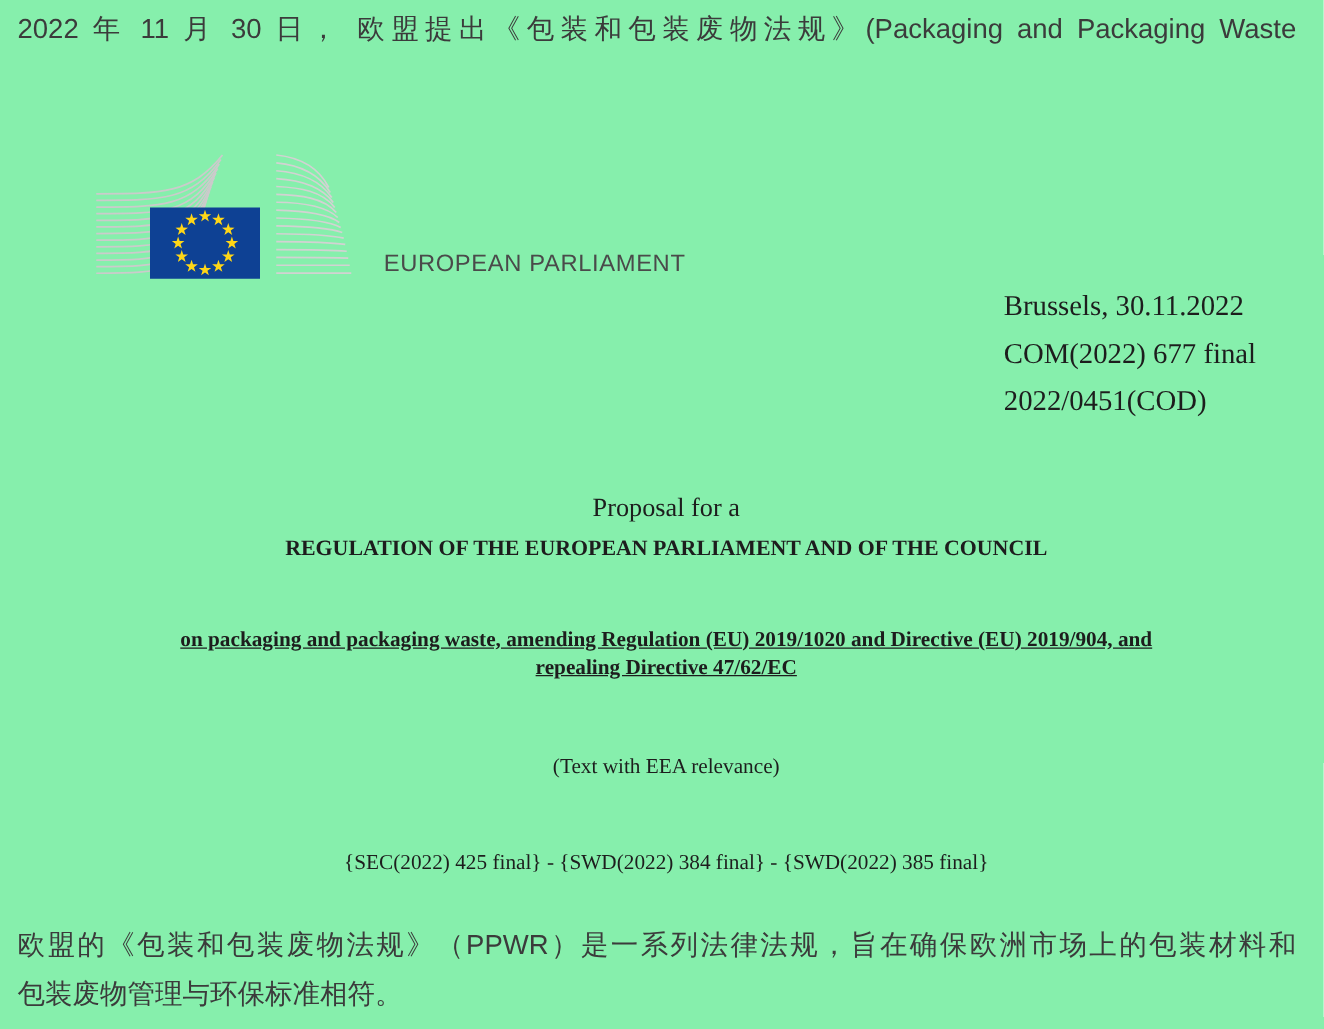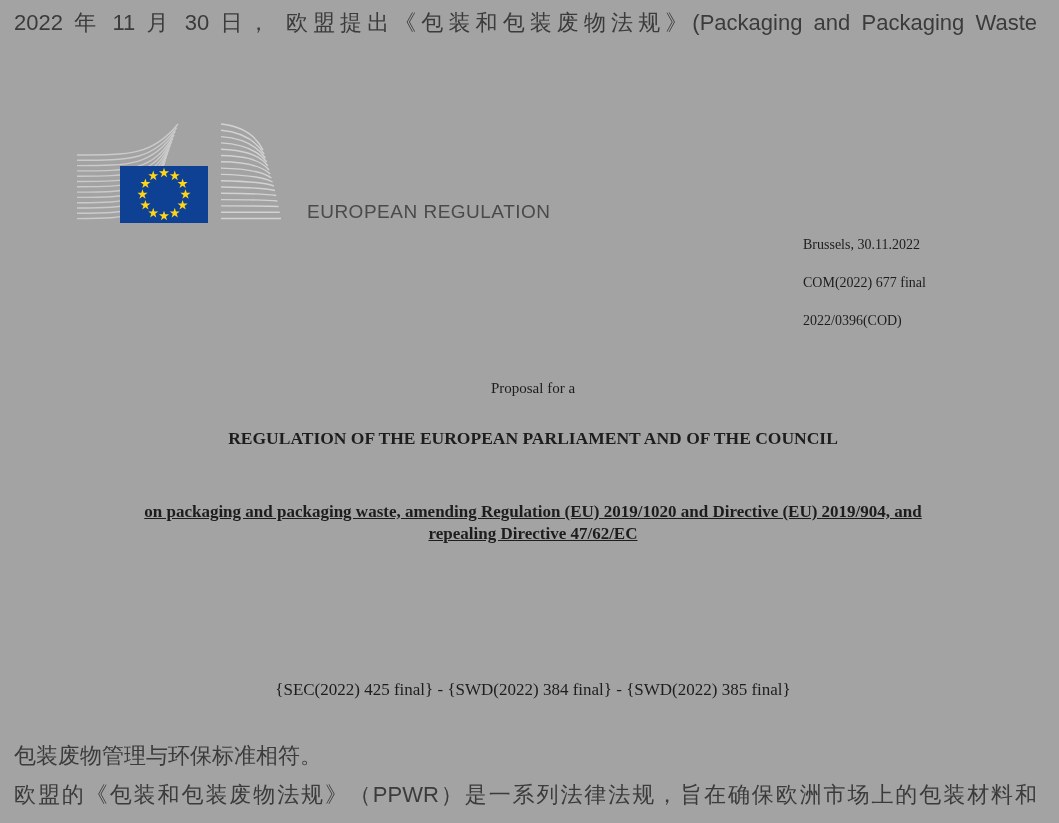--- a/index.html
+++ b/index.html
@@ -1,20 +1,20 @@
 <!DOCTYPE html>
 <html><head>
 <meta charset="utf-8">
 <style>
   html, body { margin: 0; padding: 0; background: #ffffff; }
   #page {
     position: relative;
     width: 1059px;
     height: 823px;
-    background: #a3a3a3;
+    background: #86efac;
     overflow: hidden;
     font-family: "Liberation Sans", "DejaVu Sans", sans-serif;
   }
   
   .cn-para {
     position: absolute;
     left: 14px;
     width: 1023px;
     color: #3b3b3b;
     font-size: 22px;
@@ -46,25 +46,25 @@
     font-size: 19px;
     letter-spacing: 0.5px;
     color: #4a4a4a;
     font-family: "Liberation Sans", "DejaVu Sans", sans-serif;
   }
   #doc-header-block {
     position: absolute;
     left: 803px;
     top: 236px;
     font-family: "Liberation Serif", "DejaVu Serif", serif;
-    font-size: 14px;
+    font-size: 23px;
     color: #1d1d1d;
   }
   #doc-header-block .hdr-line { line-height: 18px; margin-bottom: 20px; white-space: nowrap; }
-  #doc-proposal-intro { top: 380px; font-size: 15px; }
+  #doc-proposal-intro { top: 394px; font-size: 21px; }
   #doc-title          { top: 428px; font-size: 17.5px; font-weight: bold; }
   #doc-subtitle       { top: 501px; font-size: 17px;   font-weight: bold; line-height: 22px; text-decoration: underline; }
   #doc-eea-note       { top: 603px; font-size: 17px; }
   #doc-related-docs   { top: 680px; font-size: 17px; }
 
   #ec-logo { position: absolute; left: 75px; top: 118px; }
 </style>
 </head>
 <body>
 
@@ -126,38 +126,39 @@
         <use href="#st" x="89" y="98"></use>
         <use href="#st" x="78.25" y="95.12"></use>
         <use href="#st" x="70.38" y="87.25"></use>
         <use href="#st" x="67.5" y="76.5"></use>
         <use href="#st" x="70.38" y="65.75"></use>
         <use href="#st" x="78.25" y="57.88"></use>
       </g>
     </g>
   </svg>
 
-  <div id="ec-wordmark">EUROPEAN REGULATION</div>
+  <div id="ec-wordmark">EUROPEAN PARLIAMENT</div>
 
   <div id="doc-header-block">
     <div class="hdr-line">Brussels, 30.11.2022</div>
     <div class="hdr-line">COM(2022) 677 final</div>
-    <div class="hdr-line">2022/0396(COD)</div>
+    <div class="hdr-line">2022/0451(COD)</div>
   </div>
 
   <div id="doc-proposal-intro" class="doc-line">Proposal for a</div>
 
   <div id="doc-title" class="doc-line">REGULATION OF THE EUROPEAN PARLIAMENT AND OF THE COUNCIL</div>
 
   <div id="doc-subtitle" class="doc-line">
     <div>on packaging and packaging waste, amending Regulation (EU) 2019/1020 and Directive (EU) 2019/904, and</div>
     <div>repealing Directive 47/62/EC</div>
   </div>
 
+  <div id="doc-eea-note" class="doc-line">(Text with EEA relevance)</div>
 
   <div id="doc-related-docs" class="doc-line">{SEC(2022) 425 final} - {SWD(2022) 384 final} - {SWD(2022) 385 final}</div>
 
   <div id="closing-paragraph" class="cn-para">
+    <div class="cn-line justified">欧盟的《包装和包装废物法规》（PPWR）是一系列法律法规，旨在确保欧洲市场上的包装材料和</div>
     <div class="cn-line">包装废物管理与环保标准相符。</div>
-    <div class="cn-line justified">欧盟的《包装和包装废物法规》（PPWR）是一系列法律法规，旨在确保欧洲市场上的包装材料和</div>
   </div>
 
 </div>
 
 </body></html>

